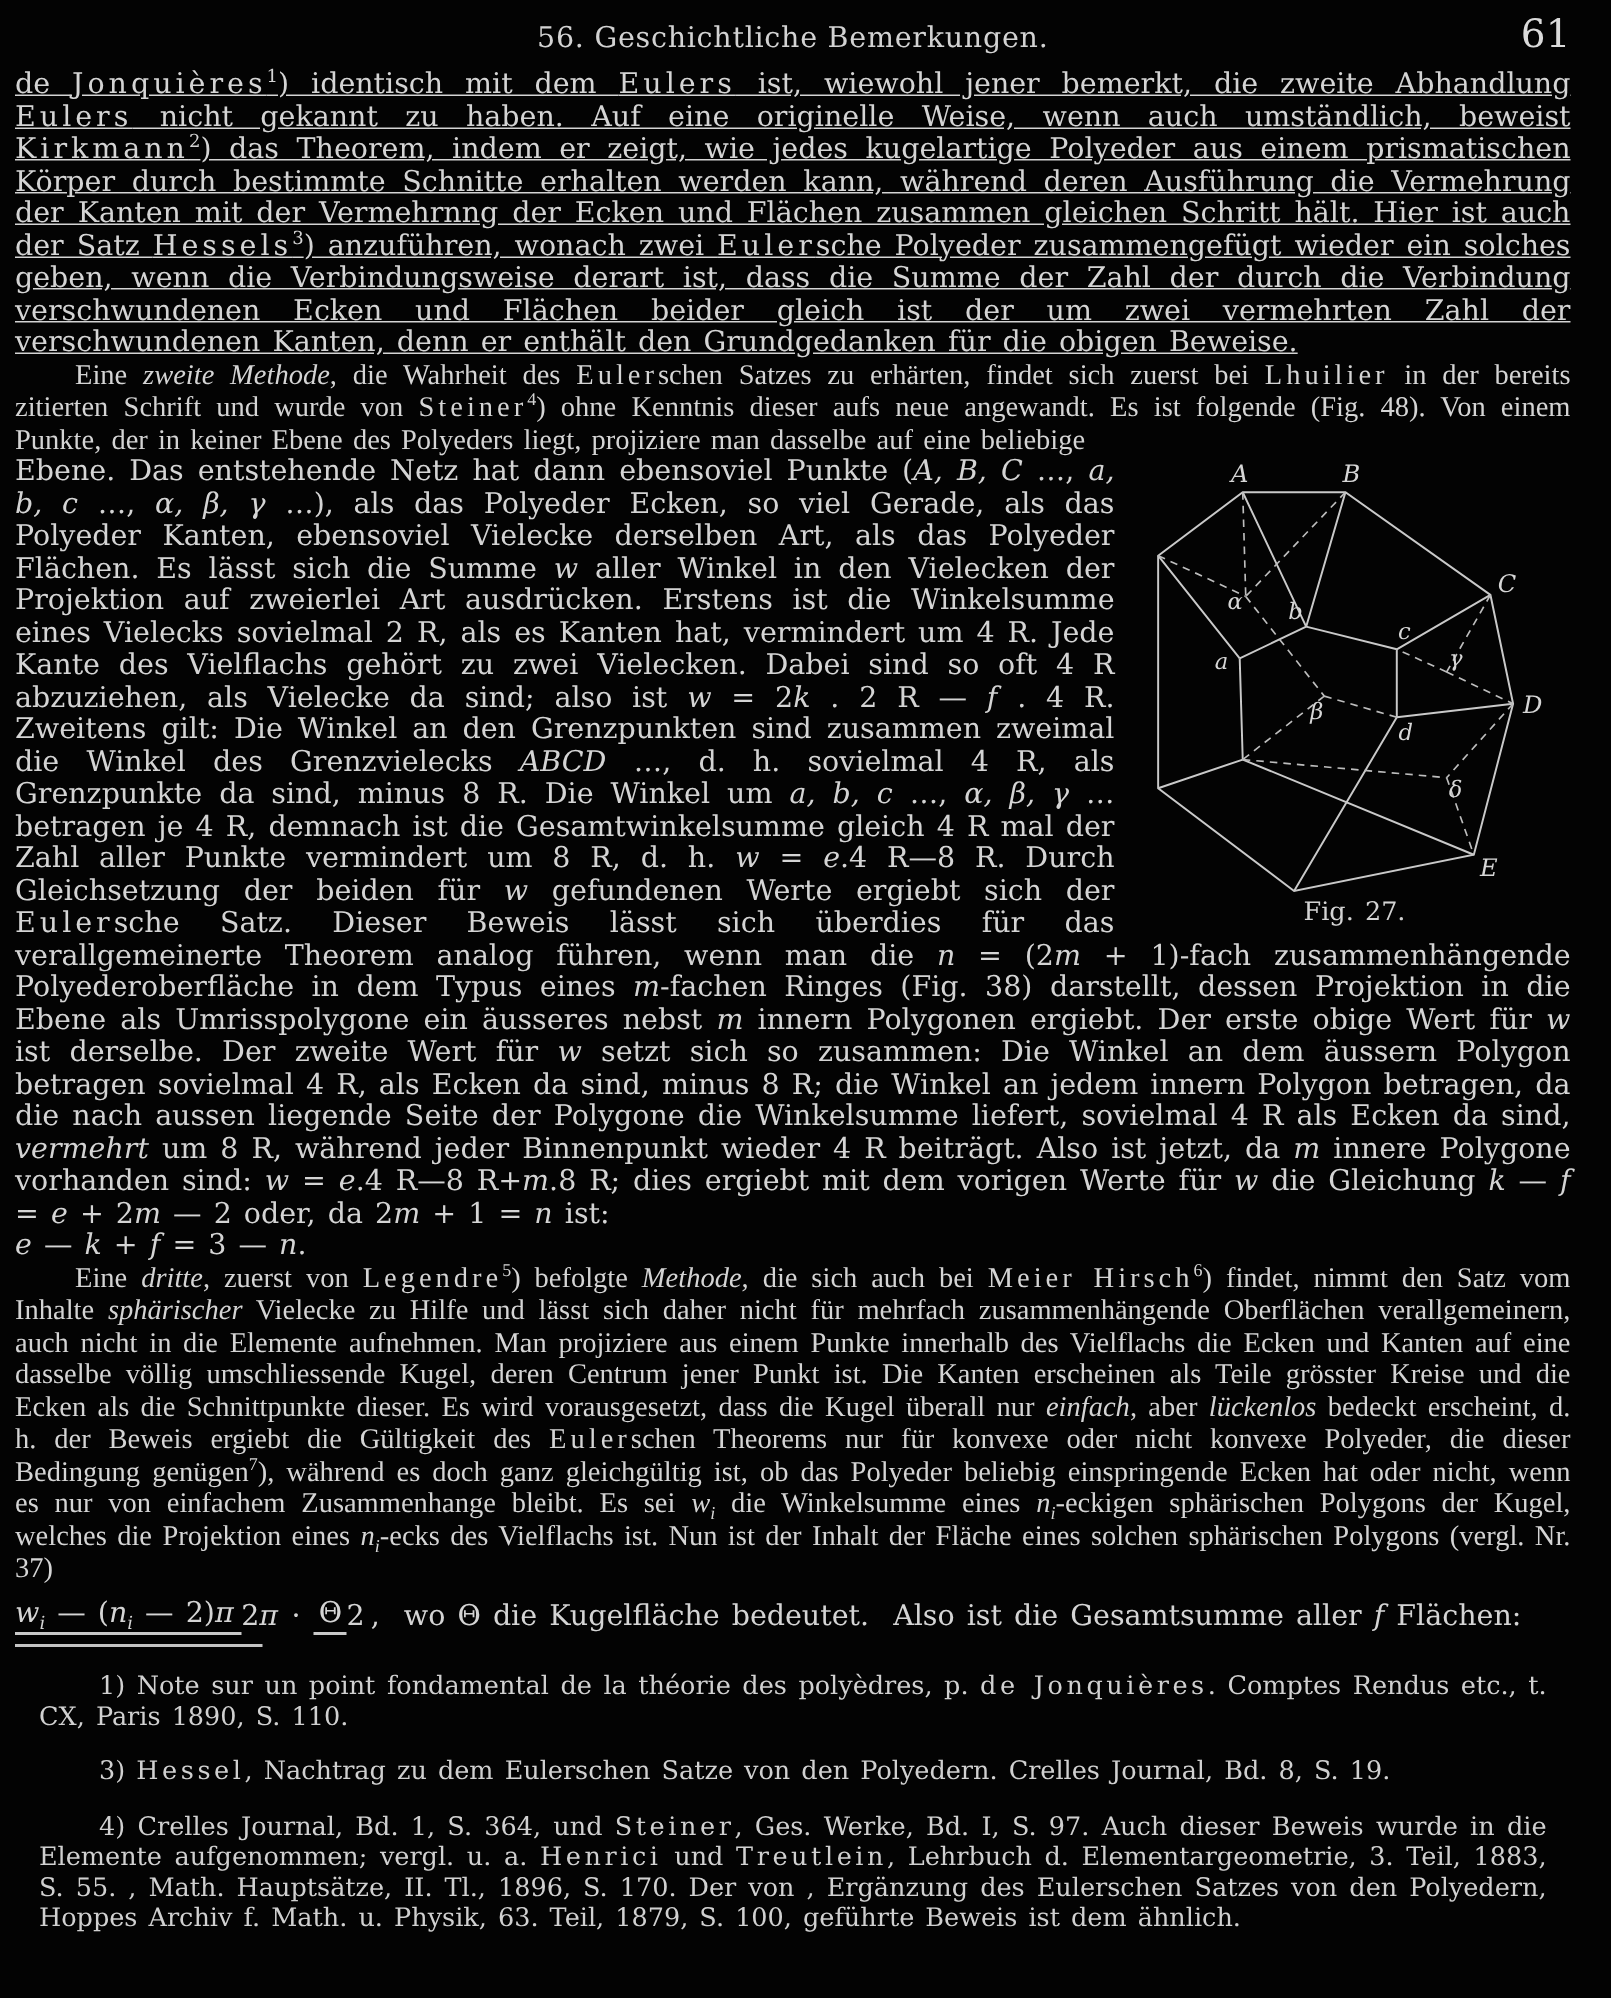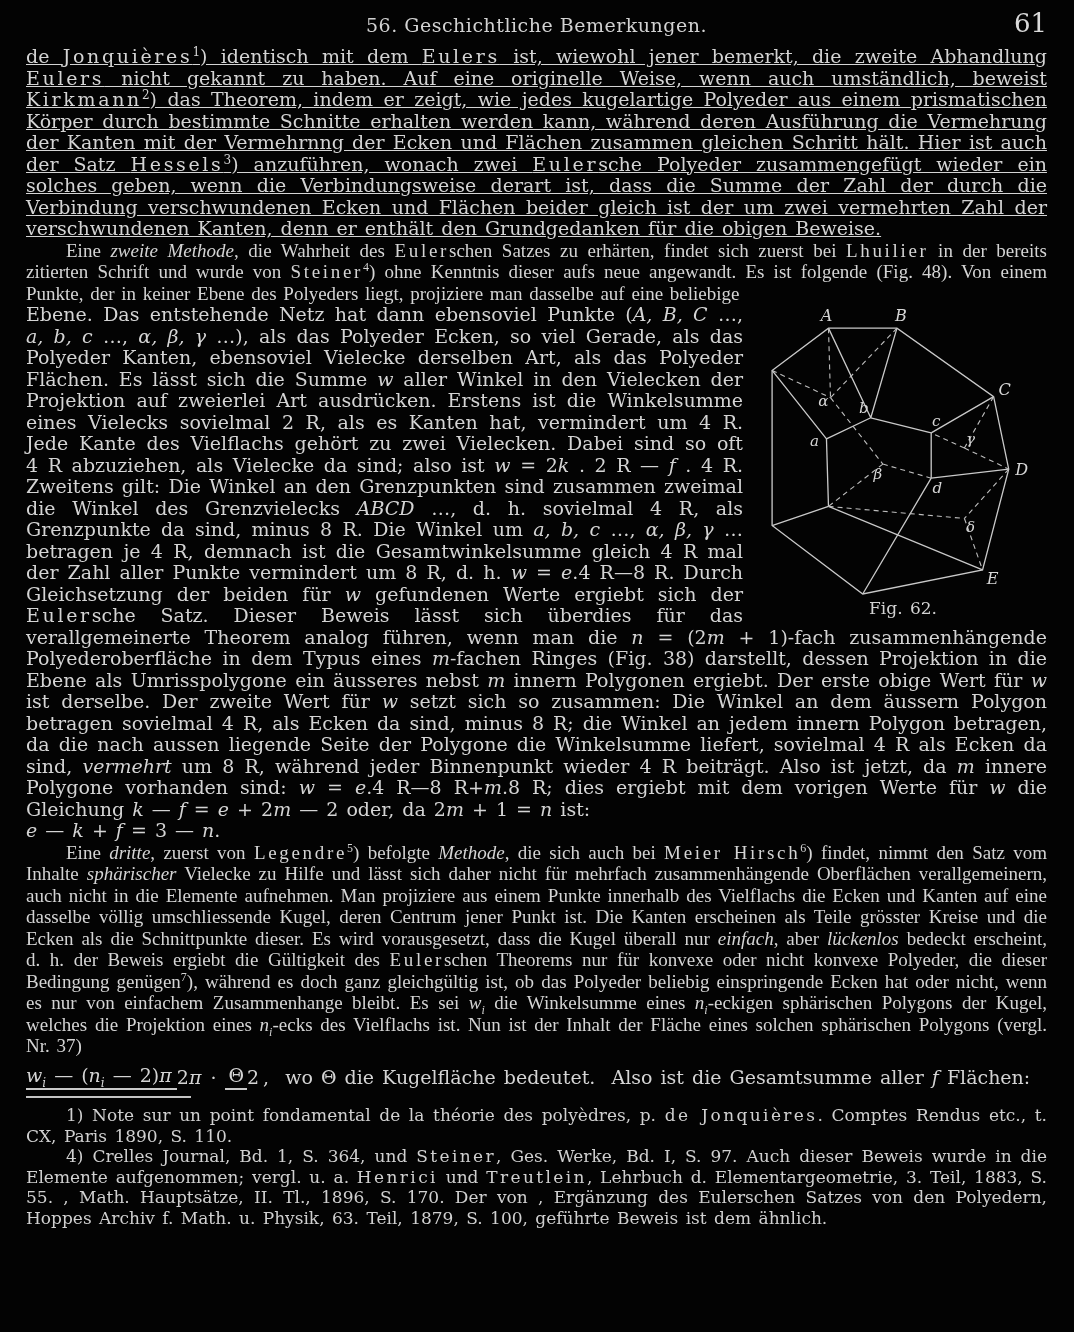--- a/index.html
+++ b/index.html
@@ -3,21 +3,21 @@
 <meta charset="utf-8">
 <style>
   html,body { margin:0; padding:0; background:#000; }
   .page {
     position:relative;
     width:1074px; height:1332px;
     background:#030303;
     color:#d6d6d6;
     font-family:"DejaVu Serif", serif;
     box-sizing:border-box;
-    padding:8px 27px 0 26px;
+    padding:8px 27px 0 10px;
     overflow:hidden;
   }
   .header {
     display:flex; align-items:baseline;
     height:30px; margin-bottom:8px;
   }
   .header .hspacer { width:70px; }
   .htitle {
     flex:1; text-align:center;
     font-size:19px; letter-spacing:0.5px; color:#d2d2d2;
@@ -61,21 +61,21 @@
   .frac .den { padding-top:1px; }
   .frac.small .num { padding:0 3px 2px 3px; }
   .fdot { margin:0 9px; }
   .ftail { margin-left:4px; }
   .fnrule {
     width:165px; height:0;
     border-top:2px solid #c4c4c4;
     margin:6px 0 7px 0;
   }
   .footnotes { font-size:17px; line-height:20.5px; color:#d0d0d0; }
-  .footnotes p { margin:0; text-indent:40px; text-align:justify; }
+  .footnotes p { margin:16px; text-indent:40px; text-align:justify; }
   svg .lbl { font-family:"DejaVu Serif", serif; font-style:italic; fill:#d6d6d6; }
 </style>
 </head>
 <body>
 
 <div class="page">
 
   <div class="header">
     <span class="hspacer"></span>
     <span class="htitle">56. Geschichtliche Bemerkungen.</span>
@@ -119,21 +119,21 @@
             <text x="54" y="139">a</text>
             <text x="103" y="106">b</text>
             <text x="175" y="119">c</text>
             <text x="176" y="186">d</text>
             <text x="63" y="99">α</text>
             <text x="117" y="172">β</text>
             <text x="209" y="137">γ</text>
             <text x="209" y="224">δ</text>
           </g>
         </svg>
-        <figcaption>Fig. 62.</figcaption>
+        <figcaption>Fig. 27.</figcaption>
       </figure>
       <p class="para">Ebene.  Das entstehende Netz hat dann ebensoviel Punkte (<i>A, B, C</i>&nbsp;…, <i>a, b, c</i>&nbsp;…, <i>α, β, γ</i>&nbsp;…), als das Polyeder Ecken, so viel Gerade, als das Polyeder Kanten, ebensoviel Vielecke derselben Art, als das Polyeder Flächen.  Es lässt sich die Summe <i>w</i> aller Winkel in den Vielecken der Projektion auf zweierlei Art ausdrücken.  Erstens ist die Winkelsumme eines Vielecks sovielmal 2&nbsp;R, als es Kanten hat, vermindert um 4&nbsp;R.  Jede Kante des Vielflachs gehört zu zwei Vielecken.  Dabei sind so oft 4&nbsp;R abzuziehen, als Vielecke da sind; also ist <i>w</i> = 2<i>k</i> . 2&nbsp;R — <i>f</i> . 4&nbsp;R. Zweitens gilt: Die Winkel an den Grenzpunkten sind zusammen zweimal die Winkel des Grenzvielecks <i>ABCD</i>&nbsp;…, d. h. sovielmal 4&nbsp;R, als Grenzpunkte da sind, minus 8&nbsp;R. Die Winkel um <i>a, b, c</i>&nbsp;…, <i>α, β, γ</i>&nbsp;… betragen je 4&nbsp;R, demnach ist die Gesamtwinkelsumme gleich 4&nbsp;R mal der Zahl aller Punkte vermindert um 8&nbsp;R, d. h. <i>w</i>&nbsp;=&nbsp;<i>e</i>.4&nbsp;R—8&nbsp;R. Durch Gleichsetzung der beiden für <i>w</i> gefundenen Werte ergiebt sich der <span class="sp">Euler</span>sche Satz.  Dieser Beweis lässt sich überdies für das verallgemeinerte Theorem analog führen, wenn man die <i>n</i> = (2<i>m</i> + 1)-fach zusammenhängende Polyederoberfläche in dem Typus eines <i>m</i>-fachen Ringes (Fig. 38) darstellt, dessen Projektion in die Ebene als Umrisspolygone ein äusseres nebst <i>m</i> innern Polygonen ergiebt.  Der erste obige Wert für <i>w</i> ist derselbe.  Der zweite Wert für <i>w</i> setzt sich so zusammen:  Die Winkel an dem äussern Polygon betragen sovielmal 4&nbsp;R, als Ecken da sind, minus 8&nbsp;R; die Winkel an jedem innern Polygon betragen, da die nach aussen liegende Seite der Polygone die Winkelsumme liefert, sovielmal 4&nbsp;R als Ecken da sind, <i>vermehrt</i> um 8&nbsp;R, während jeder Binnenpunkt wieder 4&nbsp;R beiträgt.  Also ist jetzt, da <i>m</i> innere Polygone vorhanden sind: <i>w</i>&nbsp;=&nbsp;<i>e</i>.4&nbsp;R—8&nbsp;R+<i>m</i>.8&nbsp;R; dies ergiebt mit dem vorigen Werte für <i>w</i> die Gleichung <i>k</i> — <i>f</i> = <i>e</i> + 2<i>m</i> — 2 oder, da 2<i>m</i> + 1 = <i>n</i> ist: <br><i>e</i> — <i>k</i> + <i>f</i> = 3 — <i>n</i>.</p>
     </div>
 
     <p class="para indent">Eine <i>dritte</i>, zuerst von <span class="sp">Legendre</span><sup>5</sup>) befolgte <i>Methode</i>, die sich auch bei <span class="sp">Meier Hirsch</span><sup>6</sup>) findet, nimmt den Satz vom Inhalte <i>sphärischer</i> Vielecke zu Hilfe und lässt sich daher nicht für mehrfach zusammenhängende Oberflächen verallgemeinern, auch nicht in die Elemente aufnehmen.  Man projiziere aus einem Punkte innerhalb des Vielflachs die Ecken und Kanten auf eine dasselbe völlig umschliessende Kugel, deren Centrum jener Punkt ist.  Die Kanten erscheinen als Teile grösster Kreise und die Ecken als die Schnittpunkte dieser.  Es wird vorausgesetzt, dass die Kugel überall nur <i>einfach</i>, aber <i>lückenlos</i> bedeckt erscheint, d. h. der Beweis ergiebt die Gültigkeit des <span class="sp">Euler</span>schen Theorems nur für konvexe oder nicht konvexe Polyeder, die dieser Bedingung genügen<sup>7</sup>), während es doch ganz gleichgültig ist, ob das Polyeder beliebig einspringende Ecken hat oder nicht, wenn es nur von einfachem Zusammenhange bleibt.  Es sei <i>w<sub>i</sub></i> die Winkelsumme eines <i>n<sub>i</sub></i>-eckigen sphärischen Polygons der Kugel, welches die Projektion eines <i>n<sub>i</sub></i>-ecks des Vielflachs ist.  Nun ist der Inhalt der Fläche eines solchen sphärischen Polygons (vergl. Nr. 37)</p>
 
     <div class="formula">
       <span class="frac">
         <span class="num"><i>w<sub>i</sub></i> — (<i>n<sub>i</sub></i> — 2)<i>π</i></span>
         <span class="den">2<i>π</i></span>
@@ -143,18 +143,19 @@
         <span class="num">Θ</span>
         <span class="den">2</span>
       </span>
       <span class="ftail">,&nbsp; wo Θ die Kugelfläche bedeutet.&nbsp; Also ist die Gesamtsumme aller <i>f</i> Flächen:</span>
     </div>
 
     <div class="fnrule"></div>
 
     <div class="footnotes">
       <p>1) Note sur un point fondamental de la théorie des polyèdres, p. <span class="sp">de Jonquières</span>.  Comptes Rendus etc., t. CX, Paris 1890, S. 110.</p>
+      <p>3) <span class="sp">Hessel</span>, Nachtrag zu dem Eulerschen Satze von den Polyedern.  Crelles Journal, Bd. 8, S. 19.</p>
       <p>4) Crelles Journal, Bd. 1, S. 364, und <span class="sp">Steiner</span>, Ges. Werke, Bd. I, S. 97.  Auch dieser Beweis wurde in die Elemente aufgenommen; vergl. u. a. <span class="sp">Henrici</span> und <span class="sp">Treutlein</span>, Lehrbuch d. Elementargeometrie, 3. Teil, 1883, S. 55.  , Math. Hauptsätze, II. Tl., 1896, S. 170.  Der von , Ergänzung des Eulerschen Satzes von den Polyedern, Hoppes Archiv f. Math. u. Physik, 63. Teil, 1879, S. 100, geführte Beweis ist dem  ähnlich.</p>
 
     </div>
 
   </div>
 </div>
 
 </body></html>

